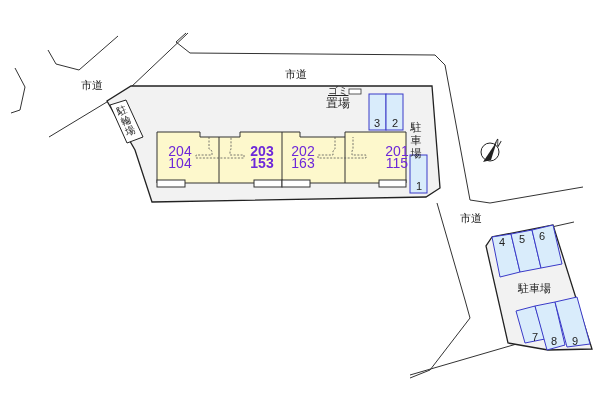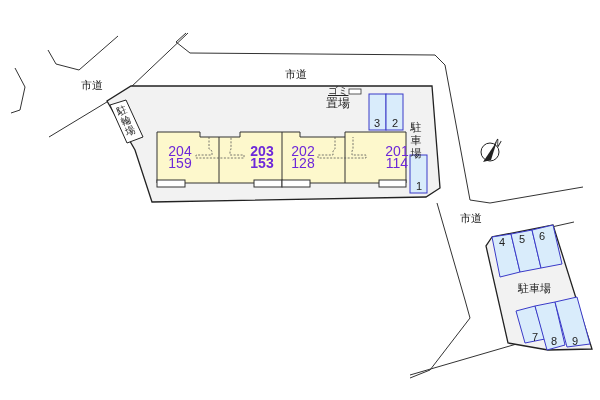--- a/index.html
+++ b/index.html
@@ -83,33 +83,33 @@
   <div class="lbl" style="left:326px;top:97px;font-size:12px;">置場</div>
 
   <div class="vlbl" style="left:410px;top:121px;">駐車場</div>
 
   <div class="pnum" style="left:374px;top:118px;">3</div>
   <div class="pnum" style="left:392px;top:118px;">2</div>
   <div class="pnum" style="left:416px;top:181px;">1</div>
 
   <div class="unit" style="left:163px;top:145px;width:34px;">
     <div>204</div>
-    <div>159</div>
+    <div>104</div>
   </div>
   <div class="unit" style="left:245px;top:145px;width:34px;font-weight:bold;">
     <div>203</div>
     <div>153</div>
   </div>
   <div class="unit" style="left:286px;top:145px;width:34px;">
     <div>202</div>
-    <div>128</div>
+    <div>163</div>
   </div>
   <div class="unit" style="left:380px;top:145px;width:34px;">
     <div>201</div>
-    <div>114</div>
+    <div>115</div>
   </div>
 
   <div class="lbl" style="left:494px;top:139px;font-size:9px;transform:rotate(30deg);">N</div>
 
   <div class="lbl" style="left:518px;top:283px;">駐車場</div>
   <div class="pnum" style="left:499px;top:237px;">4</div>
   <div class="pnum" style="left:519px;top:234px;">5</div>
   <div class="pnum" style="left:539px;top:231px;">6</div>
   <div class="pnum" style="left:532px;top:332px;">7</div>
   <div class="pnum" style="left:551px;top:336px;">8</div>

